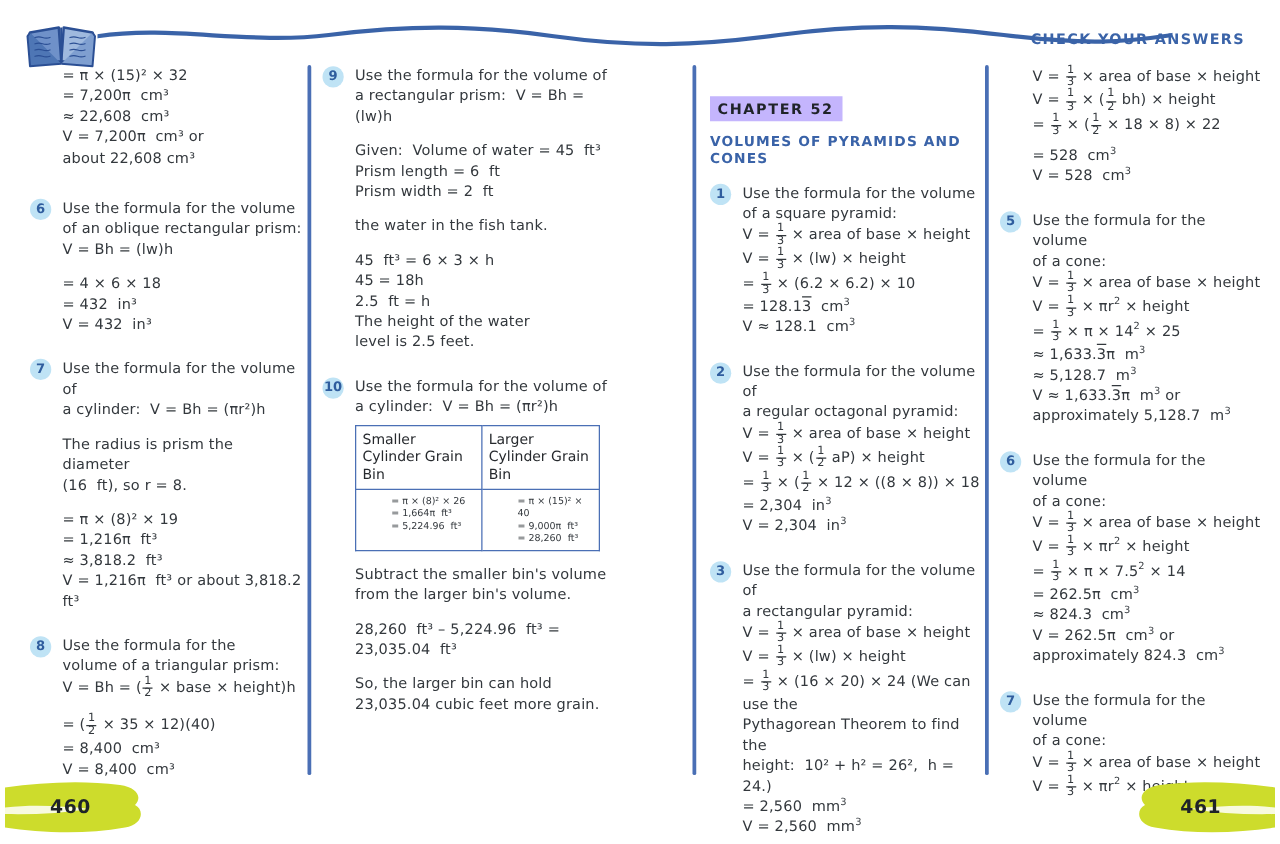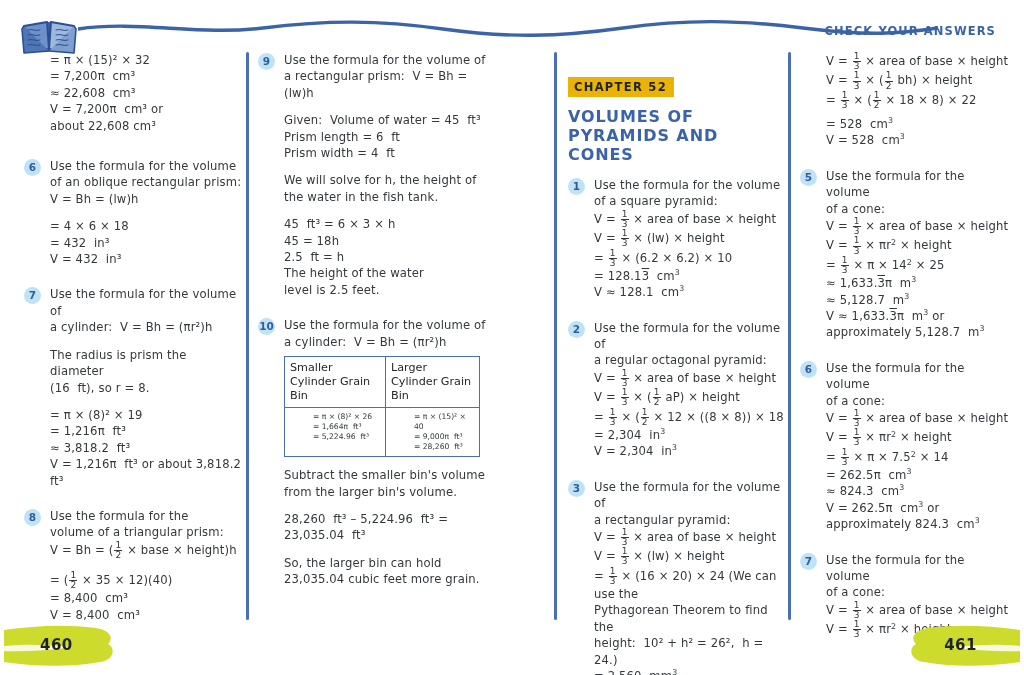--- a/index.html
+++ b/index.html
@@ -122,33 +122,33 @@
     margin: 0 1px;
   }
   .frac .top { display: block; padding: 0 1px; }
   .frac .bot { display: block; border-top: 1.1px solid #33383d; padding: 0 1px; }
   .ovl { text-decoration: overline; }
   sup { font-size: 0.68em; vertical-align: super; line-height: 0; }
 
   
   .chapter-tag {
     display: inline-block;
-    background: #eab308;
+    background: #c4b5fd;
     color: #1f2328;
     font-family: "DejaVu Sans", sans-serif;
     font-size: 11.5px;
     font-weight: bold;
     letter-spacing: 1.3px;
     padding: 3px 7px 3px 6px;
     margin-bottom: 10px;
     margin-top: 25px;
   }
   .chapter-sub {
     font-family: "DejaVu Sans", sans-serif;
-    font-size: 16px;
+    font-size: 11px;
     font-weight: bold;
     letter-spacing: 0.9px;
     color: #3a63a8;
     margin-bottom: 13px;
   }
 
   
   .tbl {
     border-collapse: collapse;
     width: 196px;
@@ -289,23 +289,22 @@
 
   <div class="col col-2">
 
     <div class="prob">
       <div class="num">9</div>
       <div class="line">Use the formula for the volume of</div>
       <div class="line">a rectangular prism:  V = Bh = (lw)h</div>
       <div class="gap"></div>
       <div class="line">Given:  Volume of water = 45  ft³</div>
       <div class="line">Prism length = 6  ft</div>
-      <div class="line">Prism width = 4  ft</div>
-      <div class="gap"></div>
-      <div class="line">We will solve for h, the height of</div>
+      <div class="line">Prism width = 2  ft</div>
+      <div class="gap"></div>
       <div class="line">the water in the fish tank.</div>
       <div class="gap"></div>
       <div class="line">45  ft³ = 6 × 3 × h</div>
       <div class="line">45 = 18h</div>
       <div class="line">2.5  ft = h</div>
       <div class="line">The height of the water</div>
       <div class="line">level is 2.5 feet.</div>
     </div>
 
     <div class="gap-sm"></div>

